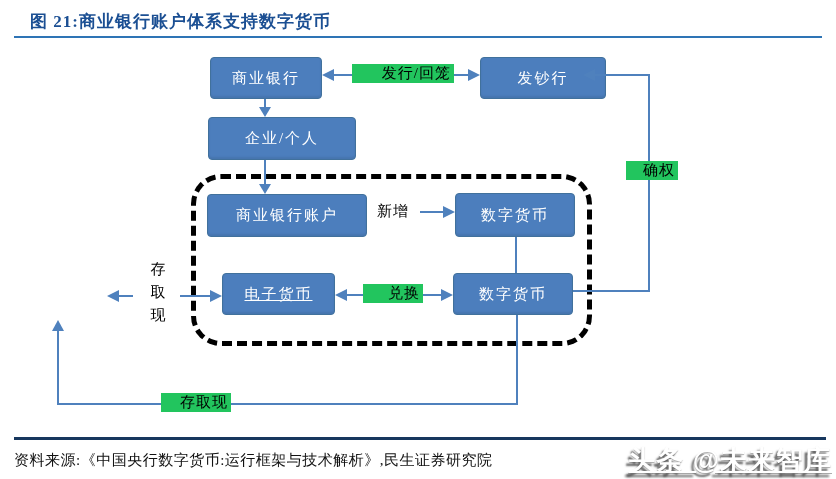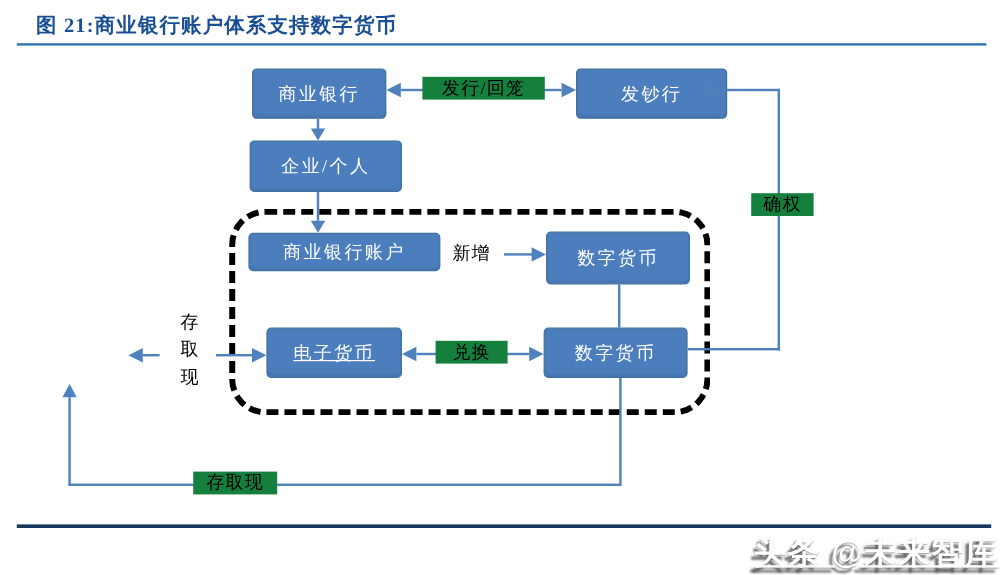--- a/index.html
+++ b/index.html
@@ -16,21 +16,21 @@
         color:#ffffff;font-size:15px;letter-spacing:2px;display:flex;align-items:center;
         justify-content:center;box-sizing:border-box;box-shadow:inset 0 -2px 2px rgba(0,0,0,.08);}
   .hl{position:absolute;height:2px;background:#4f81bd;}
   .vl{position:absolute;width:2px;background:#4f81bd;}
   .ah{position:absolute;width:0;height:0;}
   .ah-left {border-top:6px solid transparent;border-bottom:6px solid transparent;border-right:12px solid #4f81bd;}
   .ah-right{border-top:6px solid transparent;border-bottom:6px solid transparent;border-left:12px solid #4f81bd;}
   .ah-down {border-left:6px solid transparent;border-right:6px solid transparent;border-top:10px solid #4f81bd;}
   .ah-up   {border-left:6px solid transparent;border-right:6px solid transparent;border-bottom:11px solid #4f81bd;}
   .elabel{position:absolute;font-size:15px;color:#000;text-align:center;letter-spacing:1px;}
-  .elabel.masked{background:#15803d;padding:0 3px;}
+  .elabel.masked{background:#22c55e;padding:0 3px;text-align:right;}
   .vtext{position:absolute;width:22px;font-size:15px;color:#000;text-align:center;
          line-height:23px;word-break:break-all;}
   .dashed-zone{position:absolute;left:191px;top:174px;width:401px;height:172px;
                border:5px dashed #000;border-radius:30px;box-sizing:border-box;}
 
   
   .footer-rule{position:absolute;left:14px;top:437px;width:812px;height:3px;background:#17375e;}
   .source-line{position:absolute;left:14px;top:451px;font-size:15px;color:#111;letter-spacing:.5px;}
   .watermark{position:absolute;right:4px;top:442px;font-family:"Liberation Sans","DejaVu Sans",sans-serif;
              font-size:27px;font-weight:bold;color:#ffffff;letter-spacing:1px;
@@ -41,22 +41,22 @@
 
 <div id="page">
 
   <div class="fig-title">图 21:商业银行账户体系支持数字货币</div>
   <div class="title-rule"></div>
 
   <div class="dashed-zone"></div>
 
   <div class="node" style="left:210px;top:57px;width:112px;height:42px;">商业银行</div>
   <div class="node" style="left:480px;top:57px;width:126px;height:42px;">发钞行</div>
-  <div class="node" style="left:208px;top:117px;width:127px;height:43px;">企业/个人</div>
-  <div class="node" style="left:207px;top:194px;width:160px;height:32px;">商业银行账户</div>
+  <div class="node" style="left:208px;top:117px;width:148px;height:43px;">企业/个人</div>
+  <div class="node" style="left:207px;top:194px;width:160px;height:43px;">商业银行账户</div>
   <div class="node" style="left:455px;top:193px;width:120px;height:44px;">数字货币</div>
   <div class="node" style="left:222px;top:273px;width:113px;height:42px;text-decoration:underline;">电子货币</div>
   <div class="node" style="left:453px;top:273px;width:120px;height:42px;">数字货币</div>
 
   <div class="hl" style="left:334px;top:74px;width:134px;"></div>
   <div class="ah ah-left" style="left:322px;top:69px;"></div>
   <div class="ah ah-right" style="left:468px;top:69px;"></div>
   <div class="elabel masked" style="left:352px;top:64px;width:96px;">发行/回笼</div>
 
   <div class="vl" style="left:264px;top:99px;height:9px;"></div>
@@ -88,15 +88,16 @@
   <div class="ah ah-left" style="left:583px;top:69px;"></div>
   <div class="elabel masked" style="left:626px;top:161px;width:46px;">确权</div>
 
   <div class="vl" style="left:516px;top:315px;height:90px;"></div>
   <div class="hl" style="left:57px;top:403px;width:460px;"></div>
   <div class="vl" style="left:57px;top:331px;height:73px;"></div>
   <div class="ah ah-up" style="left:52px;top:320px;"></div>
   <div class="elabel masked" style="left:161px;top:393px;width:64px;">存取现</div>
 
   <div class="footer-rule"></div>
+  <div class="source-line">资料来源:《中国央行数字货币:运行框架与技术解析》,民生证券研究院</div>
   <div class="watermark">头条 @未来智库</div>
 
 </div>
 
 </body></html>

